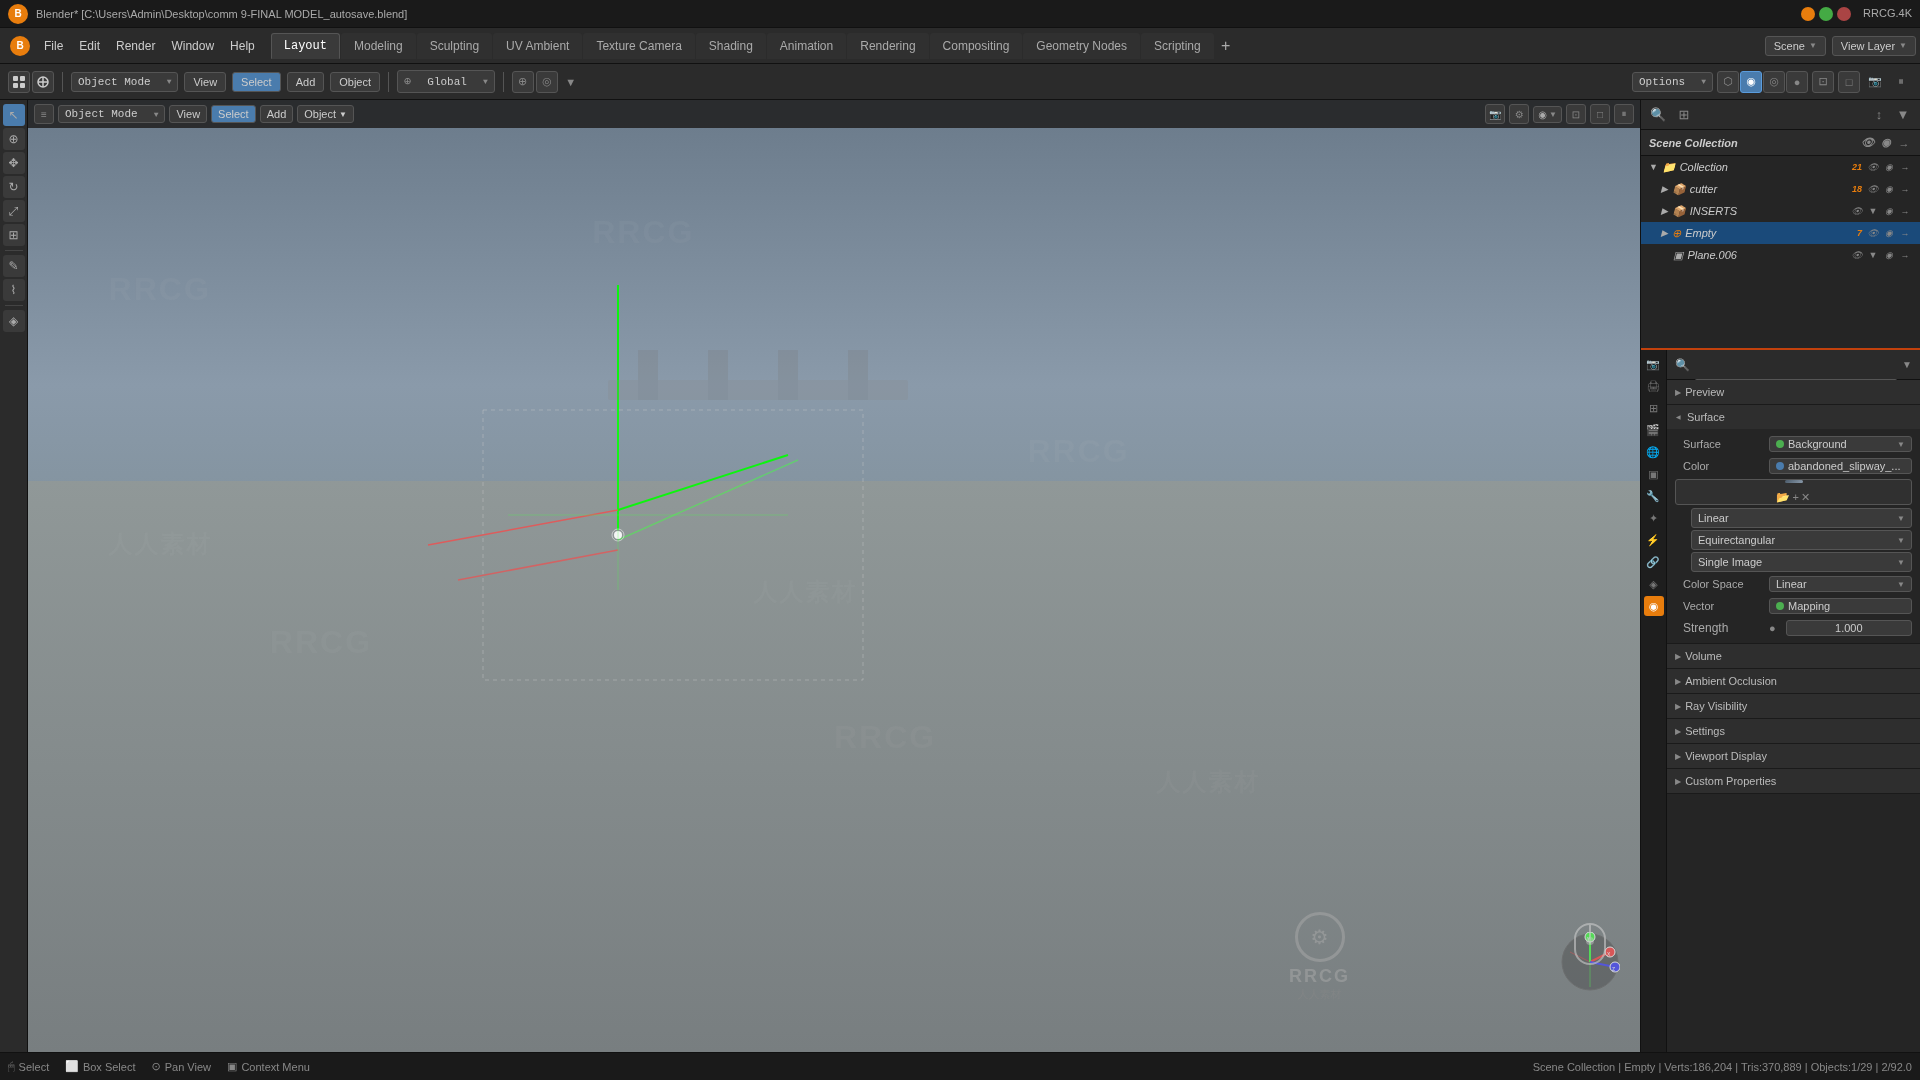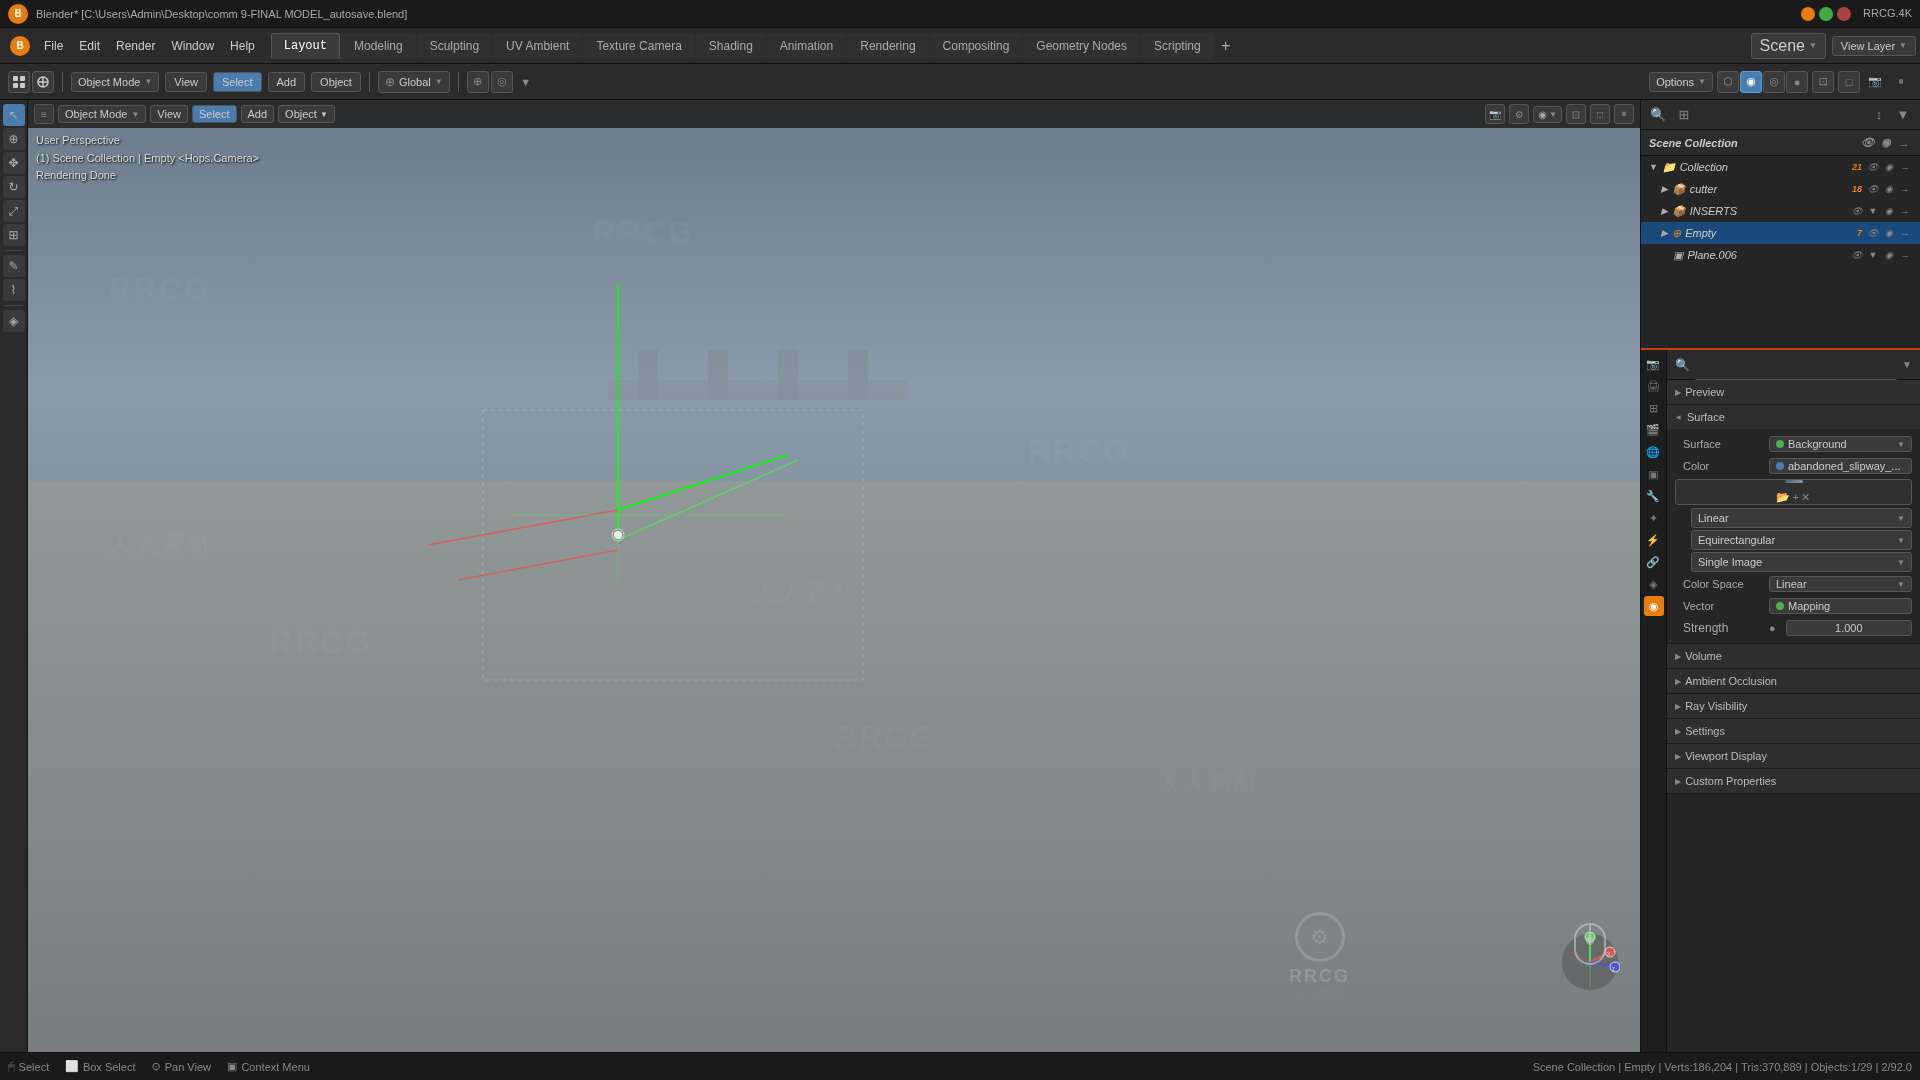--- a/index.html
+++ b/index.html
@@ -112,28 +112,29 @@
       color: #ccc;
       cursor: pointer;
       font-size: 11px;
       display: flex; align-items: center; gap: 3px;
     }
     .toolbar-btn.active { background: #4a7cad; }
     .toolbar-separator {
       width: 1px; height: 20px; background: #555; margin: 0 2px;
     }
     .toolbar-dropdown {
-      display: flex; align-items: center; gap: 4px;
+      display: flex; align-items: center; gap: 16px;
       padding: 3px 6px;
       background: #3a3a3a;
       border: 1px solid #555;
       border-radius: 3px;
       cursor: pointer;
       color: #ccc;
       font-size: 11px;
+      font-family: Liberation Mono, monospace;
     }
     .chevron-down { font-size: 8px; color: #888; }
 
     
     #main-area {
       display: flex;
       width: 100%;
       height: calc(100% - 28px - 36px - 36px - 28px);
     }
 
@@ -532,21 +533,21 @@
     <div class="workspace-tab">Shading</div>
     <div class="workspace-tab">Animation</div>
     <div class="workspace-tab">Rendering</div>
     <div class="workspace-tab">Compositing</div>
     <div class="workspace-tab">Geometry Nodes</div>
     <div class="workspace-tab">Scripting</div>
     <div class="add-workspace">+</div>
   </div>
   <div style="margin-left:auto;display:flex;align-items:center;gap:6px">
     <div style="display:flex;align-items:center;gap:4px;padding:3px 8px;background:#3a3a3a;border:1px solid #555;border-radius:3px;cursor:pointer">
-      <span style="font-size:16px;color:#ccc">Scene</span>
+      <span style="font-size:11px;color:#ccc">Scene</span>
       <span style="font-size:8px;color:#888">▼</span>
     </div>
     <div style="display:flex;align-items:center;gap:4px;padding:3px 8px;background:#3a3a3a;border:1px solid #555;border-radius:3px;cursor:pointer">
       <span style="font-size:11px;color:#ccc">View Layer</span>
       <span style="font-size:8px;color:#888">▼</span>
     </div>
   </div>
 </div>
 
 <div id="toolbar-row">
@@ -676,25 +677,20 @@
         <div style="display:flex;align-items:center;gap:2px;padding:2px 4px;background:#3a3a3a;border:1px solid #555;border-radius:3px;cursor:pointer">
           <span style="font-size:10px;color:#aaa">◉</span>
           <span style="font-size:8px;color:#888">▼</span>
         </div>
         <div style="width:20px;height:20px;background:#3a3a3a;border:1px solid #555;border-radius:3px;display:flex;align-items:center;justify-content:center;cursor:pointer;color:#888;font-size:10px">⊡</div>
         <div style="width:20px;height:20px;background:#3a3a3a;border:1px solid #555;border-radius:3px;display:flex;align-items:center;justify-content:center;cursor:pointer;color:#888;font-size:10px">□</div>
         <div style="width:20px;height:20px;background:#3a3a3a;border:1px solid #555;border-radius:3px;display:flex;align-items:center;justify-content:center;cursor:pointer;color:#888;font-size:10px">⏸</div>
       </div>
     </div>
 
-    <div id="viewport-info">
-      <div>User Perspective</div>
-      <div>(1) Scene Collection | Empty &lt;Hops.Camera&gt;</div>
-      <div>Rendering Done</div>
-    </div>
 
     <div style="position:absolute;left:450px;top:290px;width:340px;height:240px;opacity:0.4">
 
       <svg width="500" height="200" style="position:absolute;left:80px;top:-60px;opacity:0.6">
         <rect x="50" y="50" width="300" height="20" fill="#888" rx="2"></rect>
         <rect x="80" y="20" width="20" height="50" fill="#777"></rect>
         <rect x="150" y="20" width="20" height="50" fill="#777"></rect>
         <rect x="220" y="20" width="20" height="50" fill="#777"></rect>
         <rect x="290" y="20" width="20" height="50" fill="#777"></rect>
       </svg>

